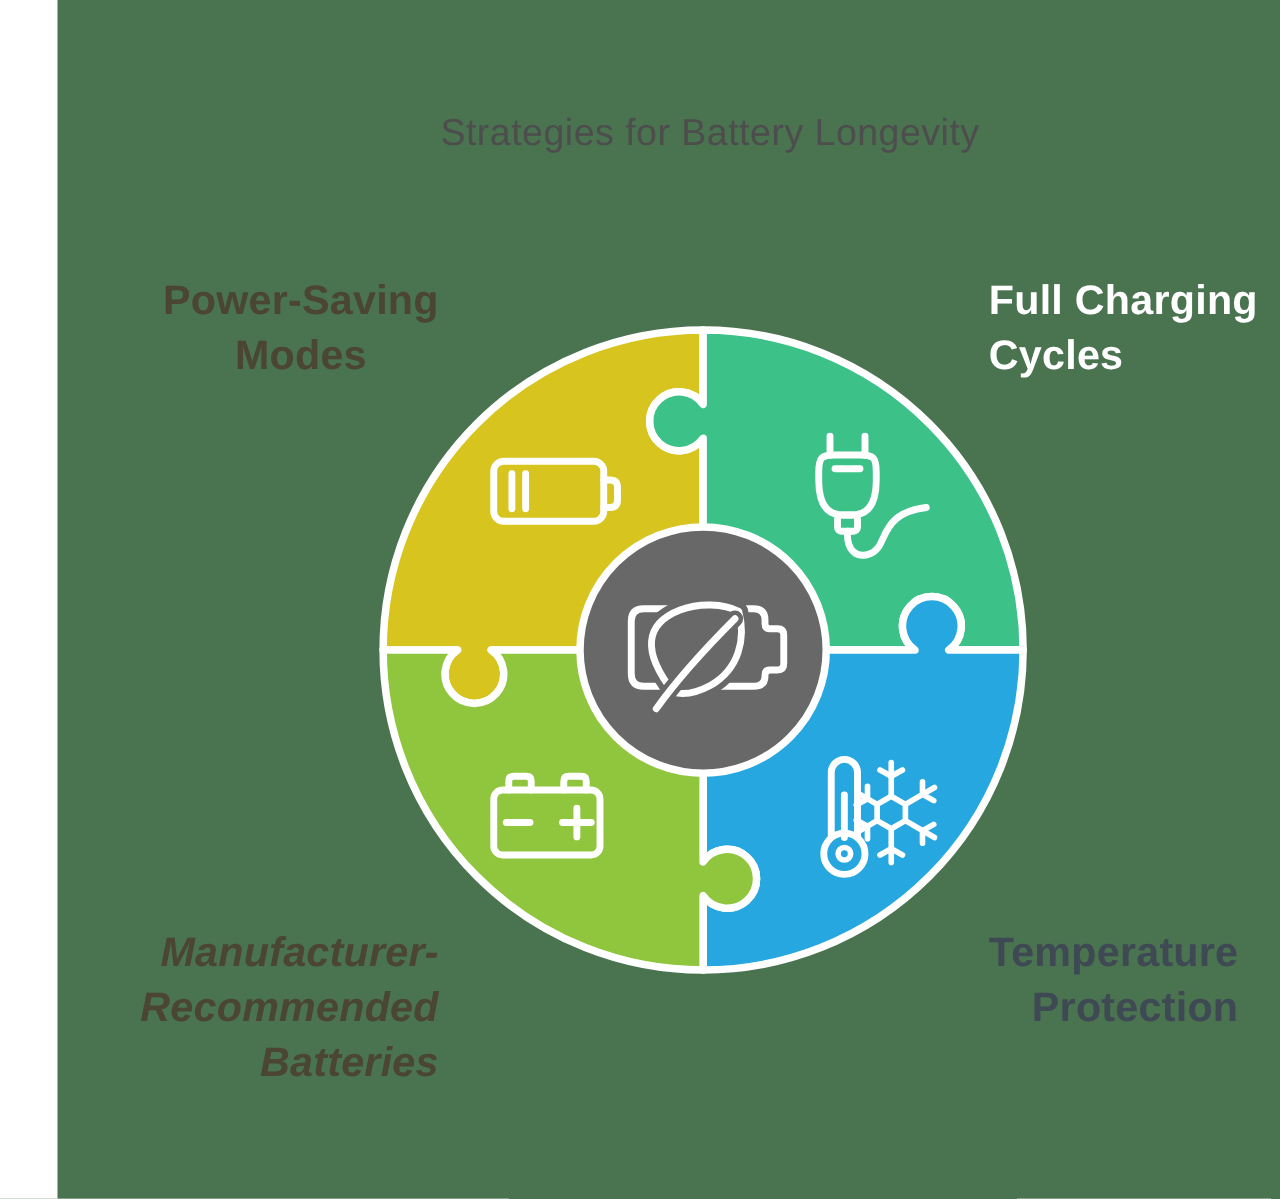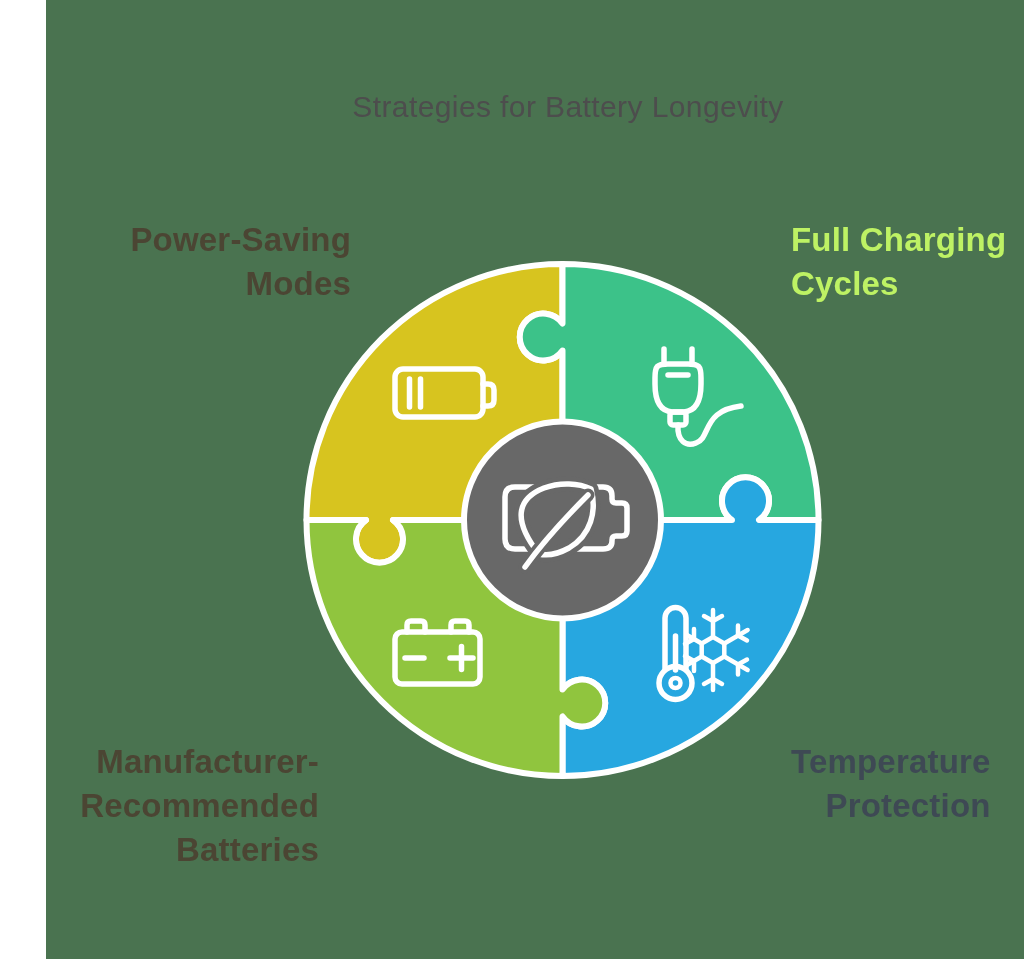--- a/index.html
+++ b/index.html
@@ -14,21 +14,21 @@
     white-space: pre-line;
   }
   .seg-label {
     position: absolute;
     font-size: 33px; font-weight: 600; line-height: 44px;
     white-space: pre-line; letter-spacing: 0.2px;
   }
   .seg-tl { right: 719px; top: 218px; text-align: right; }
   .seg-tr { left: 745px;  top: 218px; text-align: left; }
   .seg-br { left: 745px;  top: 740px; text-align: left; }
-  .seg-bl { right: 751px; top: 740px; text-align: right; }
+  .seg-bl { right: 719px; top: 740px; text-align: right; font-style: italic; }
 
   .piece { stroke: #ffffff; stroke-width: 6; stroke-linejoin: round; }
   .icon  { stroke: #ffffff; stroke-width: 5.5; fill: none; stroke-linecap: round; stroke-linejoin: round; }
   .icon-thin { stroke-width: 4.5; }
   .knockout { stroke: #686868; fill: #686868; stroke-linecap: round; stroke-linejoin: round; }
 </style>
 </head>
 <body>
 
 <div class="stage" style="background-color: rgb(74, 115, 80);">
@@ -87,24 +87,24 @@
       <path class="icon" d="M 557 487 Q 566 487 566 496 L 566 499 Q 566 503 570 503 L 576 503 Q 581 503 581 508 L 581 531 Q 581 536 576 536 L 570 536 Q 566 536 566 540 L 566 541 Q 566 549 557 549 L 469 549 Q 459 549 459 539 L 459 497 Q 459 487 469 487 Z"></path>
       <path class="knockout" stroke-width="15" d="M 493 554 C 467 521 470 499 498 488 C 514 482 533 483 545 489 C 551 511 545 535 523 548 C 512 554 501 556 493 554 Z"></path>
       <path class="icon" fill="#686868" d="M 493 554 C 467 521 470 499 498 488 C 514 482 533 483 545 489 C 551 511 545 535 523 548 C 512 554 501 556 493 554 Z"></path>
       <path class="knockout" fill="none" stroke-width="13" d="M 479 567 C 494 546 512 525 542 495"></path>
       <path class="icon" d="M 479 567 C 494 546 512 525 542 495"></path>
     </g>
   </svg>
 
   <div class="page-title" style="color: rgb(77, 77, 77);">Strategies for Battery Longevity</div>
 
-  <div class="seg-label seg-tl" style="color: rgb(75, 69, 51);">Power-Saving
+  <div class="seg-label seg-tl" style="color: rgb(75, 69, 51); text-align: center;">Power-Saving
 Modes</div>
 
-  <div class="seg-label seg-tr" style="color: #bef264;">Full Charging
+  <div class="seg-label seg-tr" style="color: #ffffff;">Full Charging
 Cycles</div>
 
   <div class="seg-label seg-br" style="color: rgb(62, 73, 84); text-align: right;">Temperature
 Protection</div>
 
   <div class="seg-label seg-bl" style="color: rgb(75, 69, 51);">Manufacturer-
 Recommended
 Batteries</div>
 
 </div>

